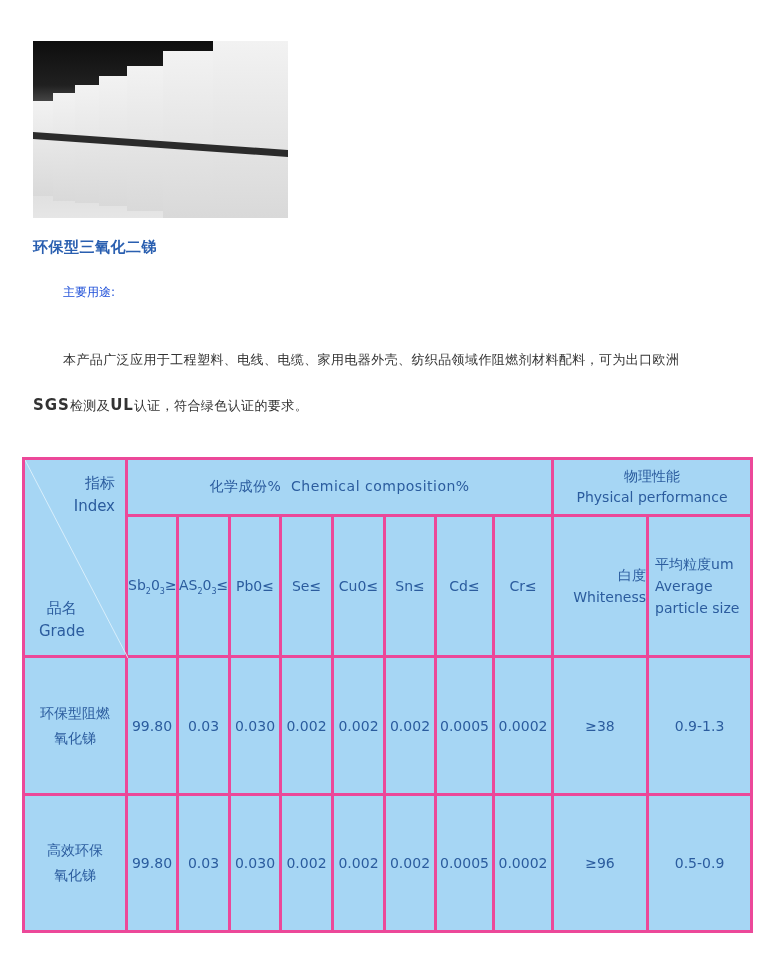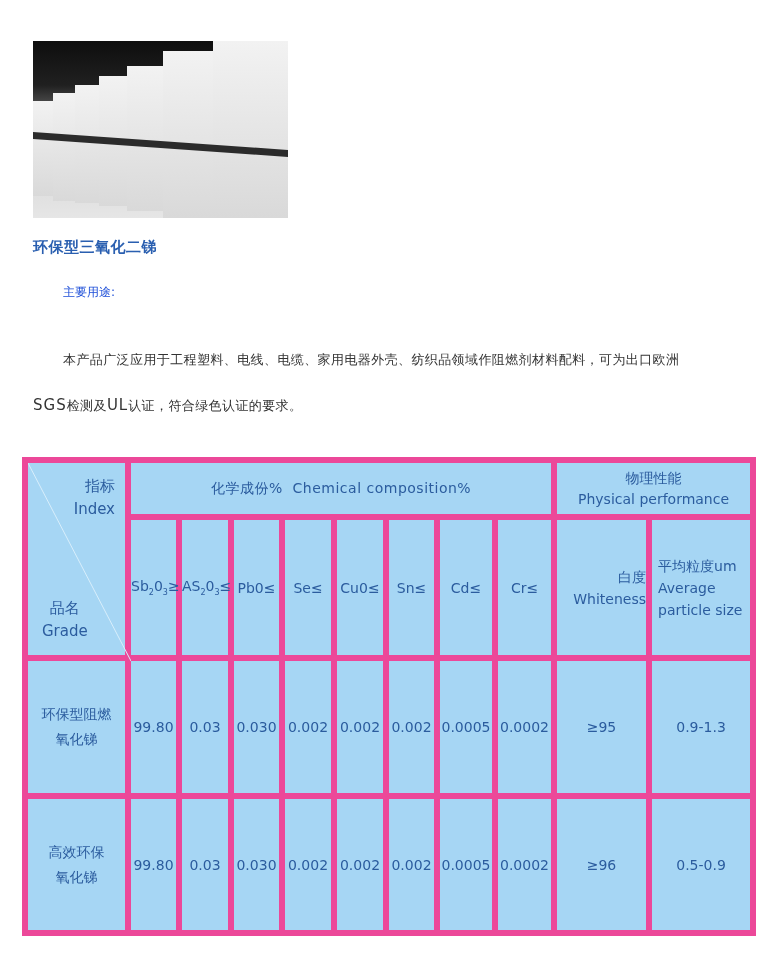--- a/index.html
+++ b/index.html
@@ -8,24 +8,24 @@
   .photo { position:absolute; left:33px; top:41px; width:255px; height:177px;
            background:#1a1a1a; overflow:hidden; }
   .photo .sky { position:absolute; left:0; top:0; width:100%; height:100%;
                 background:linear-gradient(180deg,#0e0e0e 0%,#202020 25%,#d8d8d8 70%,#e6e6e6 100%); }
   .photo .stack { position:absolute; background:linear-gradient(180deg,#f2f2f2,#d9d9d9); border-right:1px solid #999; }
   .photo .band { position:absolute; left:0; width:100%; height:7px; background:#2b2b2b; }
   .title { position:absolute; left:33px; top:238px; font-size:15px; font-weight:bold; color:#2a5fb0; letter-spacing:0.5px; }
   .usage-label { position:absolute; left:63px; top:284px; font-size:12px; font-weight:normal; color:#1d4ed8;text-align:center; }
   .para { position:absolute; left:33px; top:303px; width:720px; font-size:13px; line-height:23px; color:#333; letter-spacing:0.4px;margin-top:45px; }
   .para .indent { display:inline-block; width:30px; }
-  .para .big { font-size:15px; letter-spacing:1px; }
+  .para .big { font-size:15px; letter-spacing:1px;font-weight:bold; }
   table.spec { position:absolute; left:22px; top:457px; width:728px; border-collapse:collapse;
                background:#a6d6f4; color:#2b5c9e; table-layout:fixed; }
-  table.spec td { border:6px solid #ec4899; text-align:center; vertical-align:middle; padding:0; font-size:14px; }
+  table.spec td { border:3px solid #ec4899; text-align:center; vertical-align:middle; padding:0; font-size:14px; }
   .diag { position:relative; }
   .diag svg { position:absolute; left:0; top:0; }
   .diag .idx { position:absolute; right:10px; top:12px; text-align:right; font-size:15px; line-height:23px; }
   .diag .grd { position:absolute; left:14px; bottom:12px; text-align:center; font-size:15px; line-height:23px; }
   .hdr-chem { font-size:15px; letter-spacing:0.5px; }
   .hdr-phys { font-size:15px; line-height:21px; }
   .sub { font-size:8px; vertical-align:sub; }
   .small { font-size:14px; line-height:22px; }
   .grade { font-size:15px; line-height:25px; }
 </style>
@@ -101,21 +101,21 @@
   <tr style="height:138px">
     <td class="grade"><span>环保型阻燃</span><br><span>氧化锑</span></td>
     <td>99.80</td>
     <td>0.03</td>
     <td>0.030</td>
     <td>0.002</td>
     <td>0.002</td>
     <td>0.002</td>
     <td>0.0005</td>
     <td>0.0002</td>
-    <td>≥95</td>
+    <td>≥38</td>
     <td>0.9-1.3</td>
   </tr>
   <tr style="height:137px">
     <td class="grade"><span>高效环保</span><br><span>氧化锑</span></td>
     <td>99.80</td>
     <td>0.03</td>
     <td>0.030</td>
     <td>0.002</td>
     <td>0.002</td>
     <td>0.002</td>

